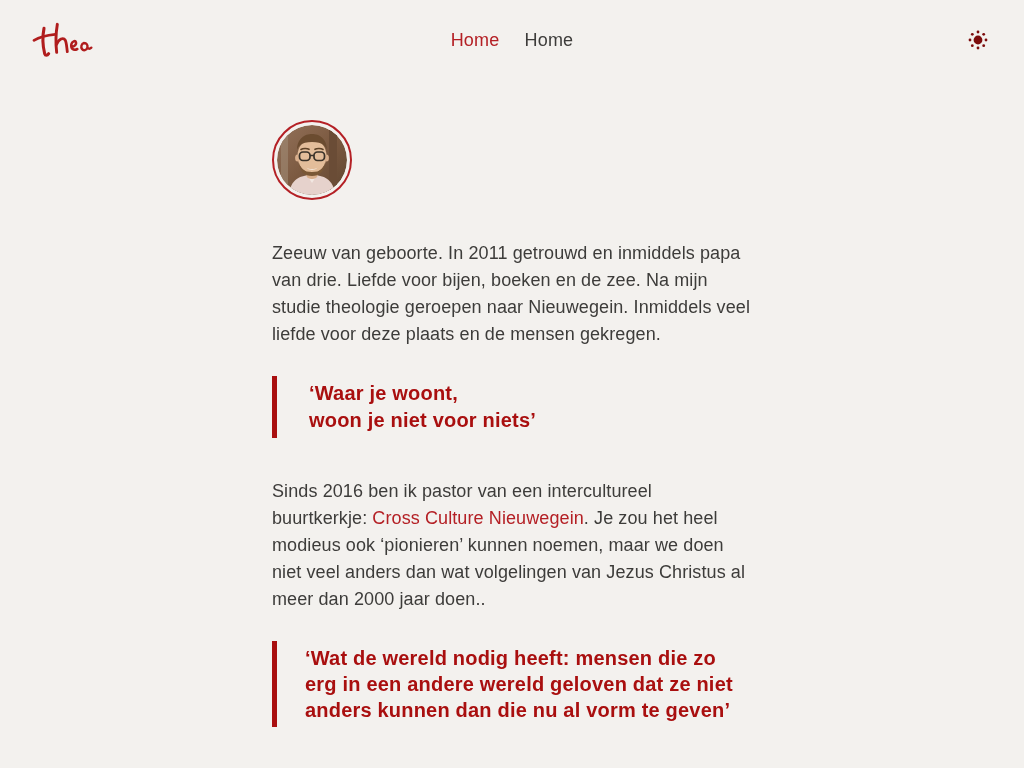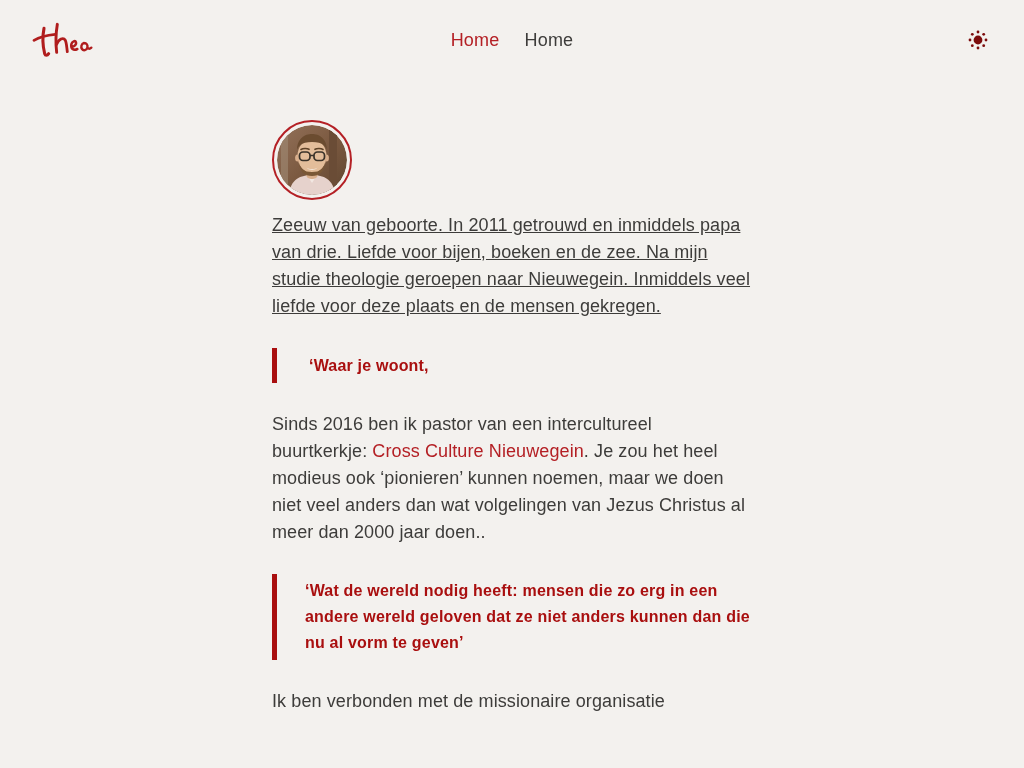--- a/index.html
+++ b/index.html
@@ -63,36 +63,36 @@
     border-radius:50%;
     border:2px solid var(--accent-red);
     padding:3px;
   }
   .avatar-photo{
     width:70px;height:70px;
     border-radius:50%;
     display:block;
   }
   .content p{
-    margin-top:12px;
+    margin-top:40px;
     font-size:18px;
     line-height:27px;
     letter-spacing:.1px;
   }
-  .content p:first-of-type{text-decoration:underline;}
+  .content p:first-of-type{}
   .text-link{
     color:var(--accent-red);
     text-decoration:none;
   }
   blockquote{
     margin:28px 0;
     padding:4px 0 4px 32px;
     border-left:5px solid var(--quote-red);
     color:var(--quote-red);
-    font-size:16px;
+    font-size:20px;
     font-weight:600;
     line-height:27px;
     letter-spacing:.2px;
   }
   blockquote.quote-wide{padding-left:28px;line-height:26px;}
   .last-paragraph{margin-top:40px;}
 </style>
 </head>
 <body>
 
@@ -176,20 +176,21 @@
         <path d="M24,24.5 C26,23.3 30,23.3 32,24.3" stroke="#5d4227" stroke-width="1.6" fill="none" stroke-linecap="round"></path>
         <path d="M38,24.3 C40,23.3 44,23.3 46,24.5" stroke="#5d4227" stroke-width="1.6" fill="none" stroke-linecap="round"></path>
       </g>
     </svg>
   </div>
 
   <p>Zeeuw van geboorte. In 2011 getrouwd en inmiddels papa van drie. Liefde voor bijen, boeken en de zee. Na mijn studie theologie geroepen naar Nieuwegein. Inmiddels veel liefde voor deze plaats en de mensen gekregen.</p>
 
   <blockquote>
     <span>‘Waar je woont,</span><br>
+    <span>woon je niet voor niets’</span>
   </blockquote>
 
   <p><span>Sinds 2016 ben ik pastor van een intercultureel buurtkerkje: </span><a href="#" class="text-link">Cross Culture Nieuwegein</a><span>. Je zou het heel modieus ook ‘pionieren’ kunnen noemen, maar we doen niet veel anders dan wat volgelingen van Jezus Christus al meer dan 2000 jaar doen..</span></p>
 
   <blockquote class="quote-wide">‘Wat de wereld nodig heeft: mensen die zo erg in een andere wereld geloven dat ze niet anders kunnen dan die nu al vorm te geven’</blockquote>
 
   <p class="last-paragraph">Ik ben verbonden met de missionaire organisatie</p>
 
 </main>
 

